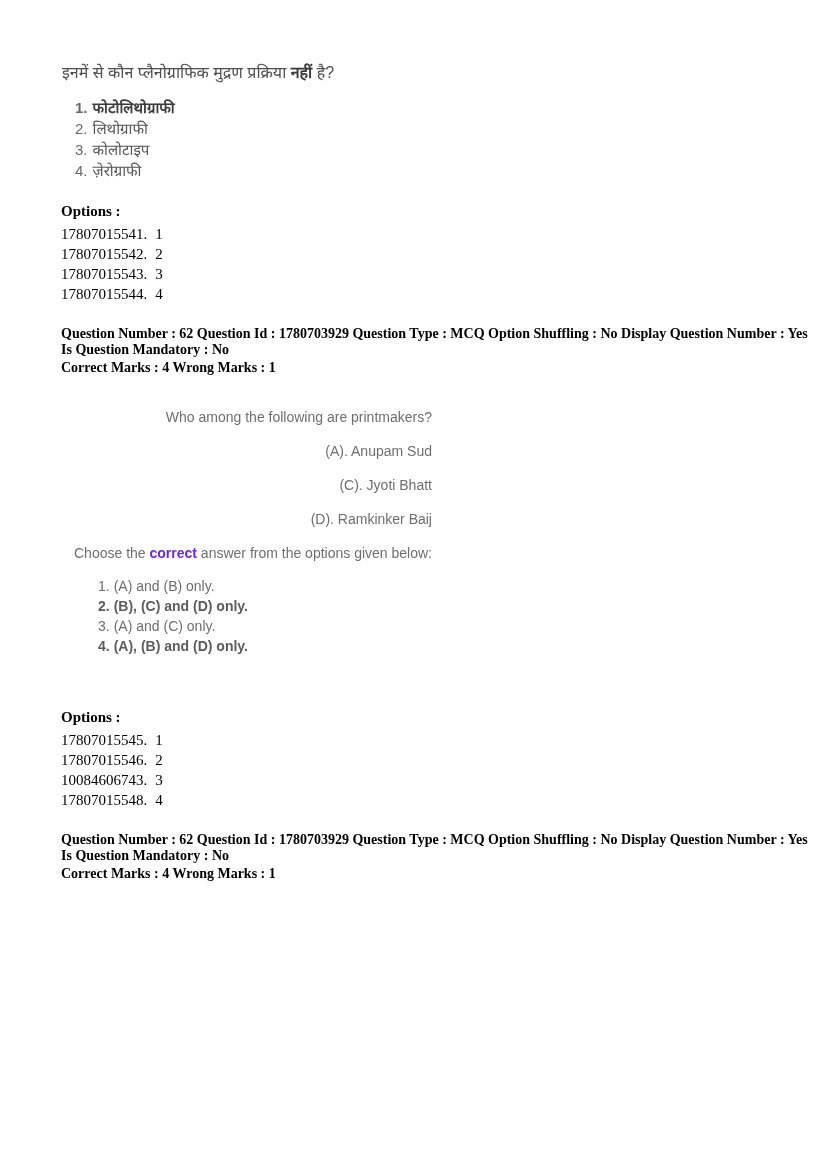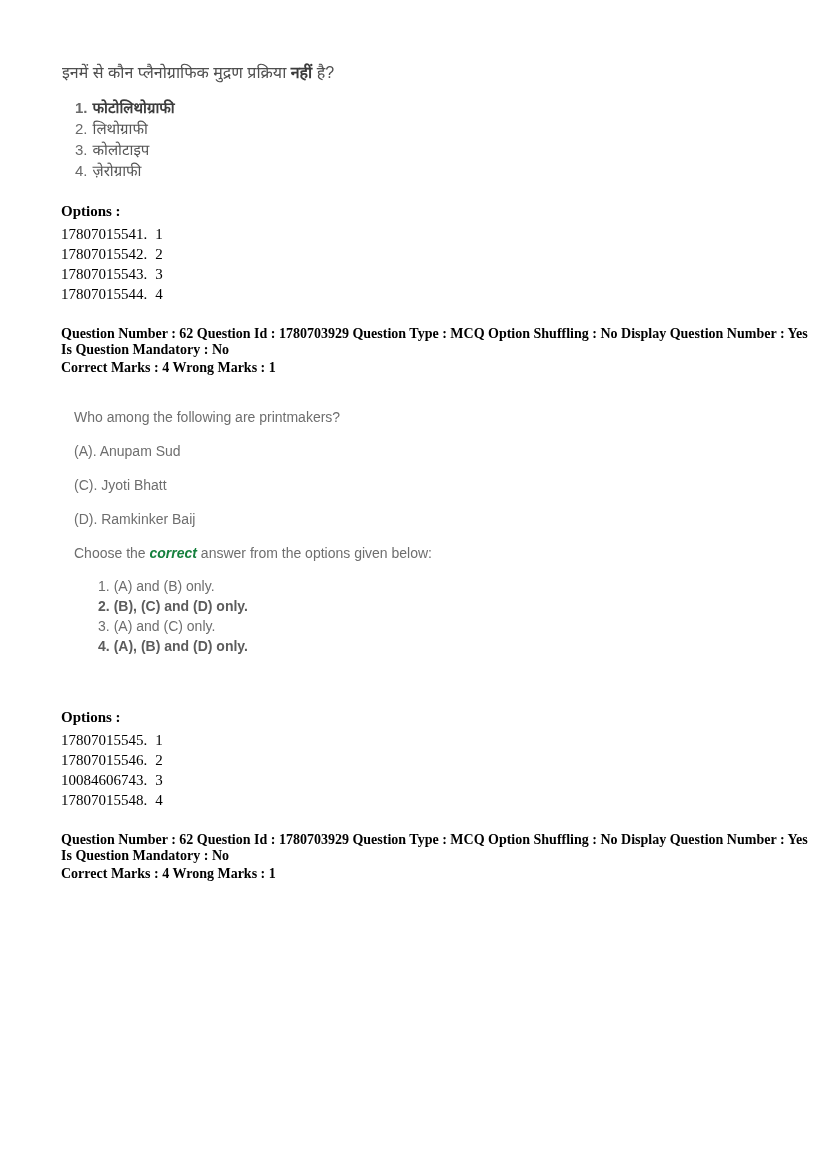--- a/index.html
+++ b/index.html
@@ -81,22 +81,23 @@
     left: 74px;
     top: 407px;
     font-family: "Liberation Sans", sans-serif;
     font-size: 14px;
     color: #6e6e6e;
   }
   .eng-block .para {
     line-height: 20px;
     margin: 0 0 14px 0;
     white-space: nowrap;
+    text-align: right;
   }
-  .eng-block .choose b { font-weight: 700; font-style: italic; color: #15803d; }
+  .eng-block .choose b { font-weight: 700; color: #6d28d9; }
   .eng-answers { margin-top: -1px; }
   .eng-answers .row { line-height: 20px; white-space: nowrap; margin-left: 24px; }
   .eng-answers .opt-num { margin-right: 4px; }
   .eng-answers .row.emph { font-weight: 600; color: #5c5c5c; }
 </style>
 </head>
 <body>
 
 <div class="page">
 

